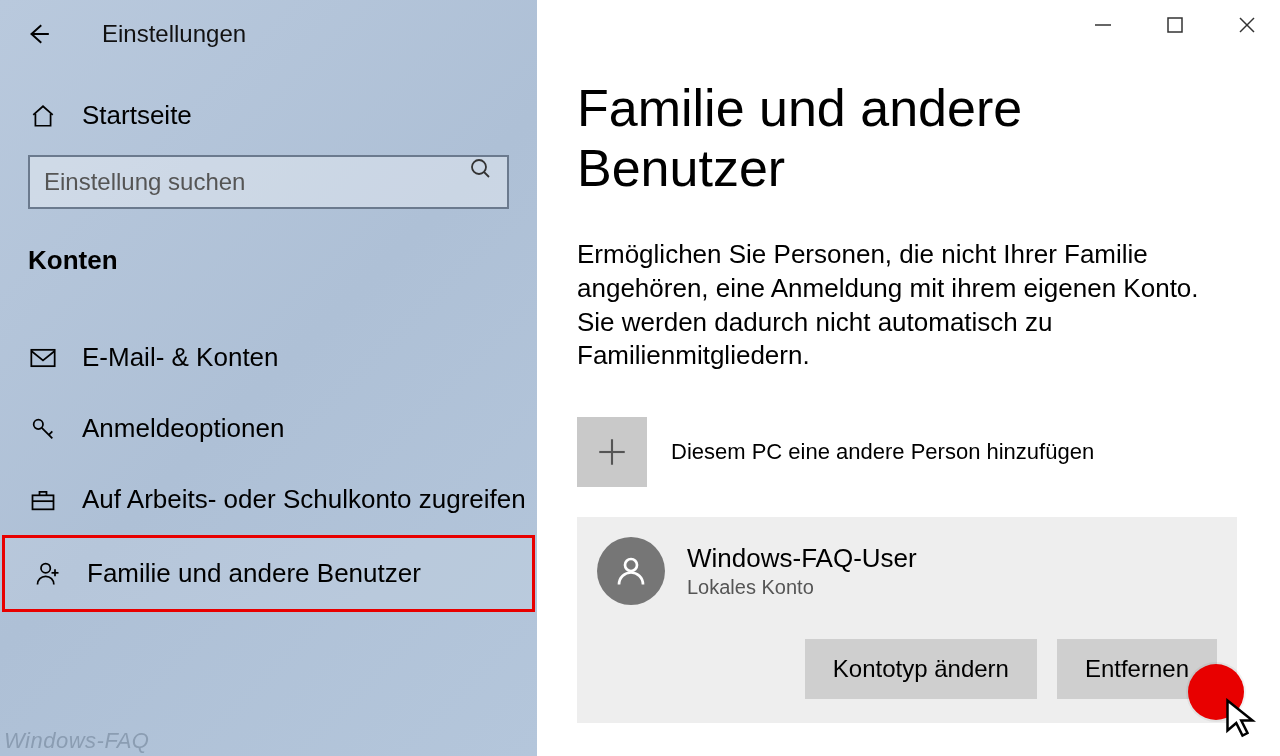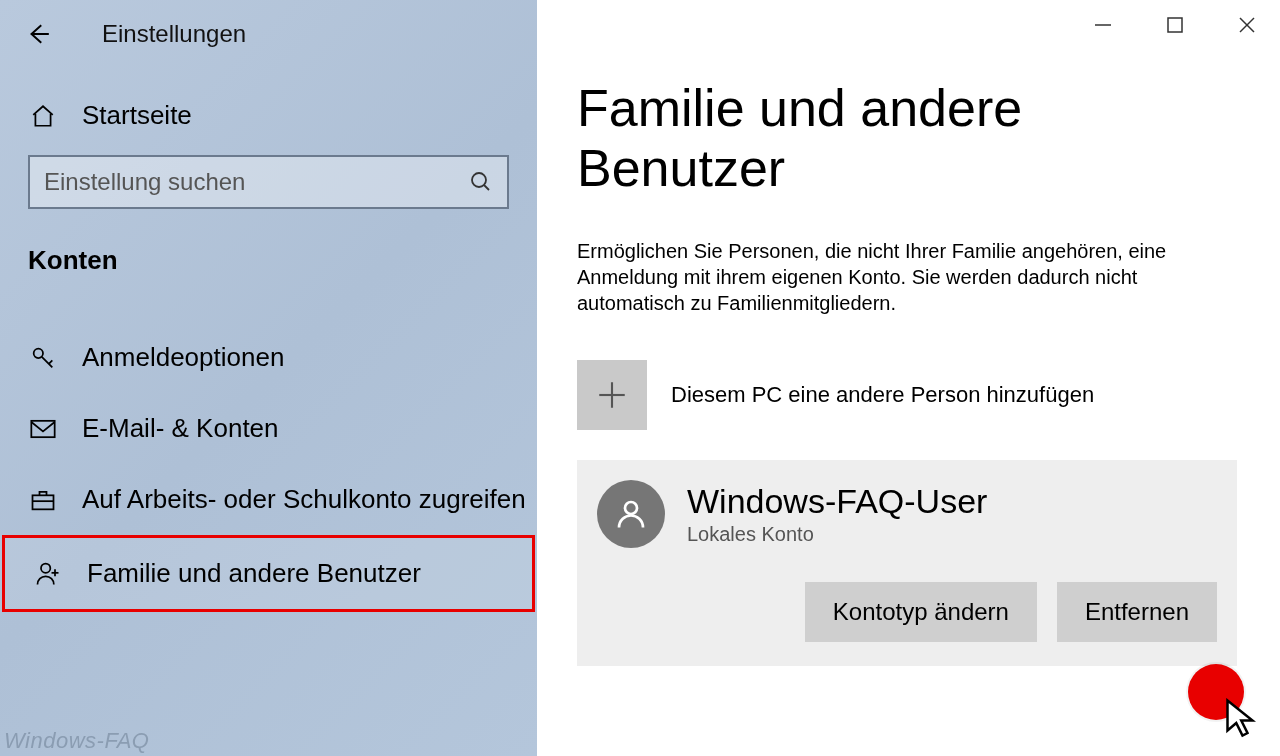--- a/index.html
+++ b/index.html
@@ -22,21 +22,21 @@
 
 .home-row { display:flex; align-items:center; padding: 28px 16px 18px 28px; cursor:pointer; }
 .home-row .icon { width:30px; display:flex; justify-content:center; }
 .home-row .label { font-size: 26px; margin-left: 24px; color:#000; }
 
 .search-box {
   margin: 6px 28px 18px 28px;
   height: 54px;
   border: 2px solid #6b7a8e;
   background: rgba(255,255,255,0.35);
-  display:flex; align-items:center;
+  display:flex; 
   padding: 0 14px;
   position:relative;
 }
 .search-box input {
   flex:1; border:none; background:transparent; font-size:24px; color:#444; outline:none;
 }
 .search-box input::placeholder { color:#555; }
 .search-box .sicon { width:24px; height:24px; }
 
 .cat-title { font-size: 26px; font-weight:600; color:#000; padding: 18px 0 18px 28px; }
@@ -59,33 +59,33 @@
 
 
 .main { flex:1; height:100%; background:#fff; display:flex; flex-direction:column; position:relative; }
 .window-controls { position:absolute; top:10px; right:18px; display:flex; gap:42px; }
 .wc { width:30px; height:30px; display:flex; align-items:center; justify-content:center; cursor:pointer; }
 .wc svg { width:20px; height:20px; stroke:#333; fill:none; stroke-width:1.5; }
 
 .content { padding: 78px 40px 0 40px; }
 .page-title { font-size: 52px; font-weight:400; color:#000; margin-bottom: 40px; }
 .section-title { font-size: 34px; font-weight:400; color:#000; margin-bottom: 26px; }
-.section-desc { font-size: 20px; color:#000; line-height:1.3; margin-bottom: 44px; max-width: 660px; }
+.section-desc { font-size: 26px; color:#000; line-height:1.3; margin-bottom: 44px; max-width: 660px; }
 
 .add-row { display:flex; align-items:center; margin-bottom: 30px; cursor:pointer; }
 .add-tile { width:70px; height:70px; background:#c9c9c9; display:flex; align-items:center; justify-content:center; }
 .add-tile svg { width:34px; height:34px; stroke:#555; stroke-width:1.5; }
 .add-label { font-size:22px; margin-left:24px; color:#000; }
 
 .user-card { background:#eeeeee; padding: 20px 20px 24px 20px; display:flex; flex-direction:column; max-width: 660px; }
 .user-row { display:flex; align-items:center; }
 .avatar { width:68px; height:68px; border-radius:50%; background:#767676; display:flex; align-items:center; justify-content:center; }
 .avatar svg { width:36px; height:36px; stroke:#fff; fill:none; stroke-width:1.8; }
 .user-meta { margin-left:22px; }
-.user-name { font-size:34px; color:#000; }
+.user-name { font-size:26px; color:#000; }
 .user-type { font-size:20px; color:#555; margin-top:2px; }
 .user-actions { display:flex; justify-content:flex-end; gap:20px; margin-top:34px; }
 .btn { background:#cfcfcf; border:none; font-size:24px; padding: 16px 28px; cursor:pointer; color:#000; }
 
 
 .click-marker {
   position:absolute; width:56px; height:56px; background:#e80000; border-radius:50%;
   right:36px; bottom:36px; box-shadow: 0 0 0 2px rgba(0,0,0,0.05);
 }
 .cursor-arrow {
@@ -128,35 +128,35 @@
           </svg>
       </span>
     </div>
 
     <div class="cat-title">Konten</div>
 
     <nav class="nav">
       <div class="nav-item">
         <span class="icon">
           <svg viewBox="0 0 24 24">
+              <rect x="2" y="5" width="20" height="14"></rect>
+              <path d="M2 6 L12 14 L22 6"></path>
+            </svg>
+        </span>
+        <span class="label">E-Mail- &amp; Konten</span>
+      </div>
+      <div class="nav-item">
+        <span class="icon">
+          <svg viewBox="0 0 24 24">
               <circle cx="8" cy="8" r="4"></circle>
               <path d="M11 11 L20 20"></path>
               <path d="M17 17 L20 14"></path>
             </svg>
         </span>
         <span class="label">Anmeldeoptionen</span>
-      </div>
-      <div class="nav-item">
-        <span class="icon">
-          <svg viewBox="0 0 24 24">
-              <rect x="2" y="5" width="20" height="14"></rect>
-              <path d="M2 6 L12 14 L22 6"></path>
-            </svg>
-        </span>
-        <span class="label">E-Mail- &amp; Konten</span>
       </div>
       <div class="nav-item">
         <span class="icon">
           <svg viewBox="0 0 24 24">
               <rect x="3" y="8" width="18" height="12"></rect>
               <path d="M9 8 V5 H15 V8"></path>
               <line x1="3" y1="13" x2="21" y2="13"></line>
             </svg>
         </span>
         <span class="label">Auf Arbeits- oder Schulkonto zugreifen</span>

